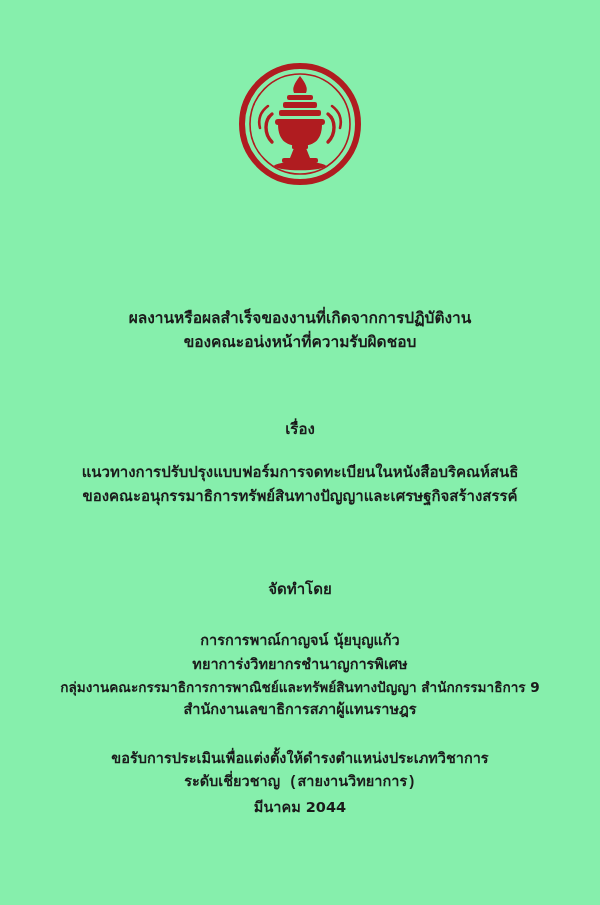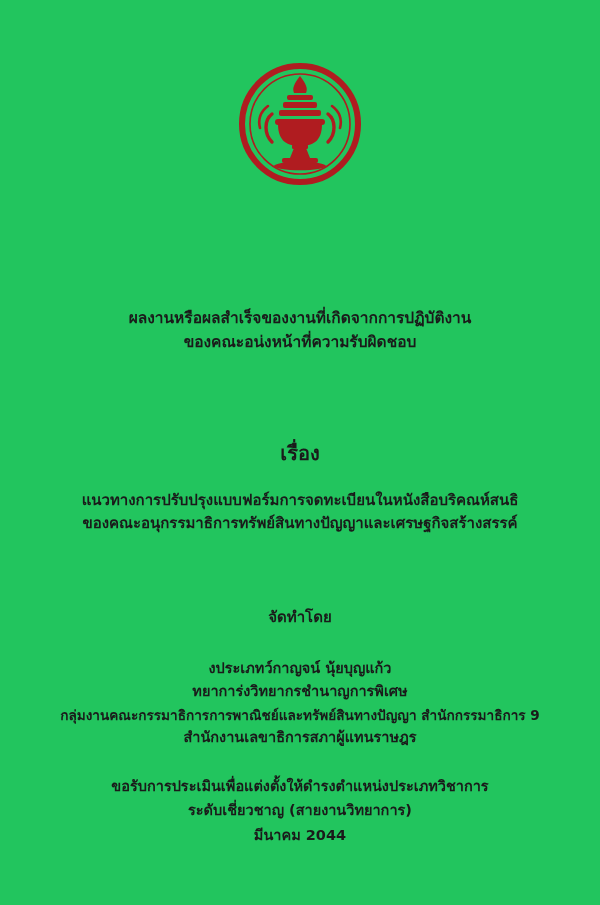--- a/index.html
+++ b/index.html
@@ -11,21 +11,21 @@
     height: 905px;
     background: #ffffff;
     font-family: "DejaVu Sans", "Liberation Sans", sans-serif;
     color: #111111;
     overflow: hidden;
   }
   .page {
     position: relative;
     width: 600px;
     height: 905px;
-    background: #22c55e;
+    background: #86efac;
     box-sizing: border-box;
     display: flex;
     flex-direction: column;
     align-items: center;
   }
   
   .emblem-wrap {
     margin-top: 62px;
     width: 124px;
     height: 124px;
@@ -45,22 +45,22 @@
   .title-block {
     margin-top: 120px;
     font-size: 15.5px;
     font-weight: 600;
     color: #1a1a1a;
   }
   .title-block .line {
     display: block;
   }
   .subject-label {
-    margin-top: 84px;
-    font-size: 20px;
+    margin-top: 64px;
+    font-size: 15px;
     font-weight: 600;
     color: #1a1a1a;
   }
   .subject-block {
     margin-top: 20px;
     font-size: 15px;
     font-weight: 700;
     color: #1a1a1a;
   }
   .subject-block .line {
@@ -87,20 +87,21 @@
   }
   .purpose-block {
     margin-top: 26px;
     font-size: 14.5px;
     font-weight: 600;
     color: #1a1a1a;
     line-height: 1.62;
   }
   .purpose-block .line {
     display: block;
+    font-family: Liberation Mono, monospace;
   }
   .date-line {
     margin-top: 2px;
     font-size: 14.5px;
     font-weight: 600;
     color: #1a1a1a;
   }
 </style>
 </head>
 <body>
@@ -141,21 +142,21 @@
   <div class="block subject-label">เรื่อง</div>
 
   <div class="block subject-block">
     <span class="line">แนวทางการปรับปรุงแบบฟอร์มการจดทะเบียนในหนังสือบริคณห์สนธิ</span>
     <span class="line">ของคณะอนุกรรมาธิการทรัพย์สินทางปัญญาและเศรษฐกิจสร้างสรรค์</span>
   </div>
 
   <div class="block author-label">จัดทำโดย</div>
 
   <div class="block author-block">
-    <span class="line">งประเภทว์กาญจน์ นุ้ยบุญแก้ว</span>
+    <span class="line">การการพาณ์กาญจน์ นุ้ยบุญแก้ว</span>
     <span class="line">ทยาการ่งวิทยากรชำนาญการพิเศษ</span>
     <span class="line small">กลุ่มงานคณะกรรมาธิการการพาณิชย์และทรัพย์สินทางปัญญา สำนักกรรมาธิการ 9</span>
     <span class="line">สำนักงานเลขาธิการสภาผู้แทนราษฎร</span>
   </div>
 
   <div class="block purpose-block">
     <span class="line">ขอรับการประเมินเพื่อแต่งตั้งให้ดำรงตำแหน่งประเภทวิชาการ</span>
     <span class="line">ระดับเชี่ยวชาญ (สายงานวิทยาการ)</span>
   </div>
 

